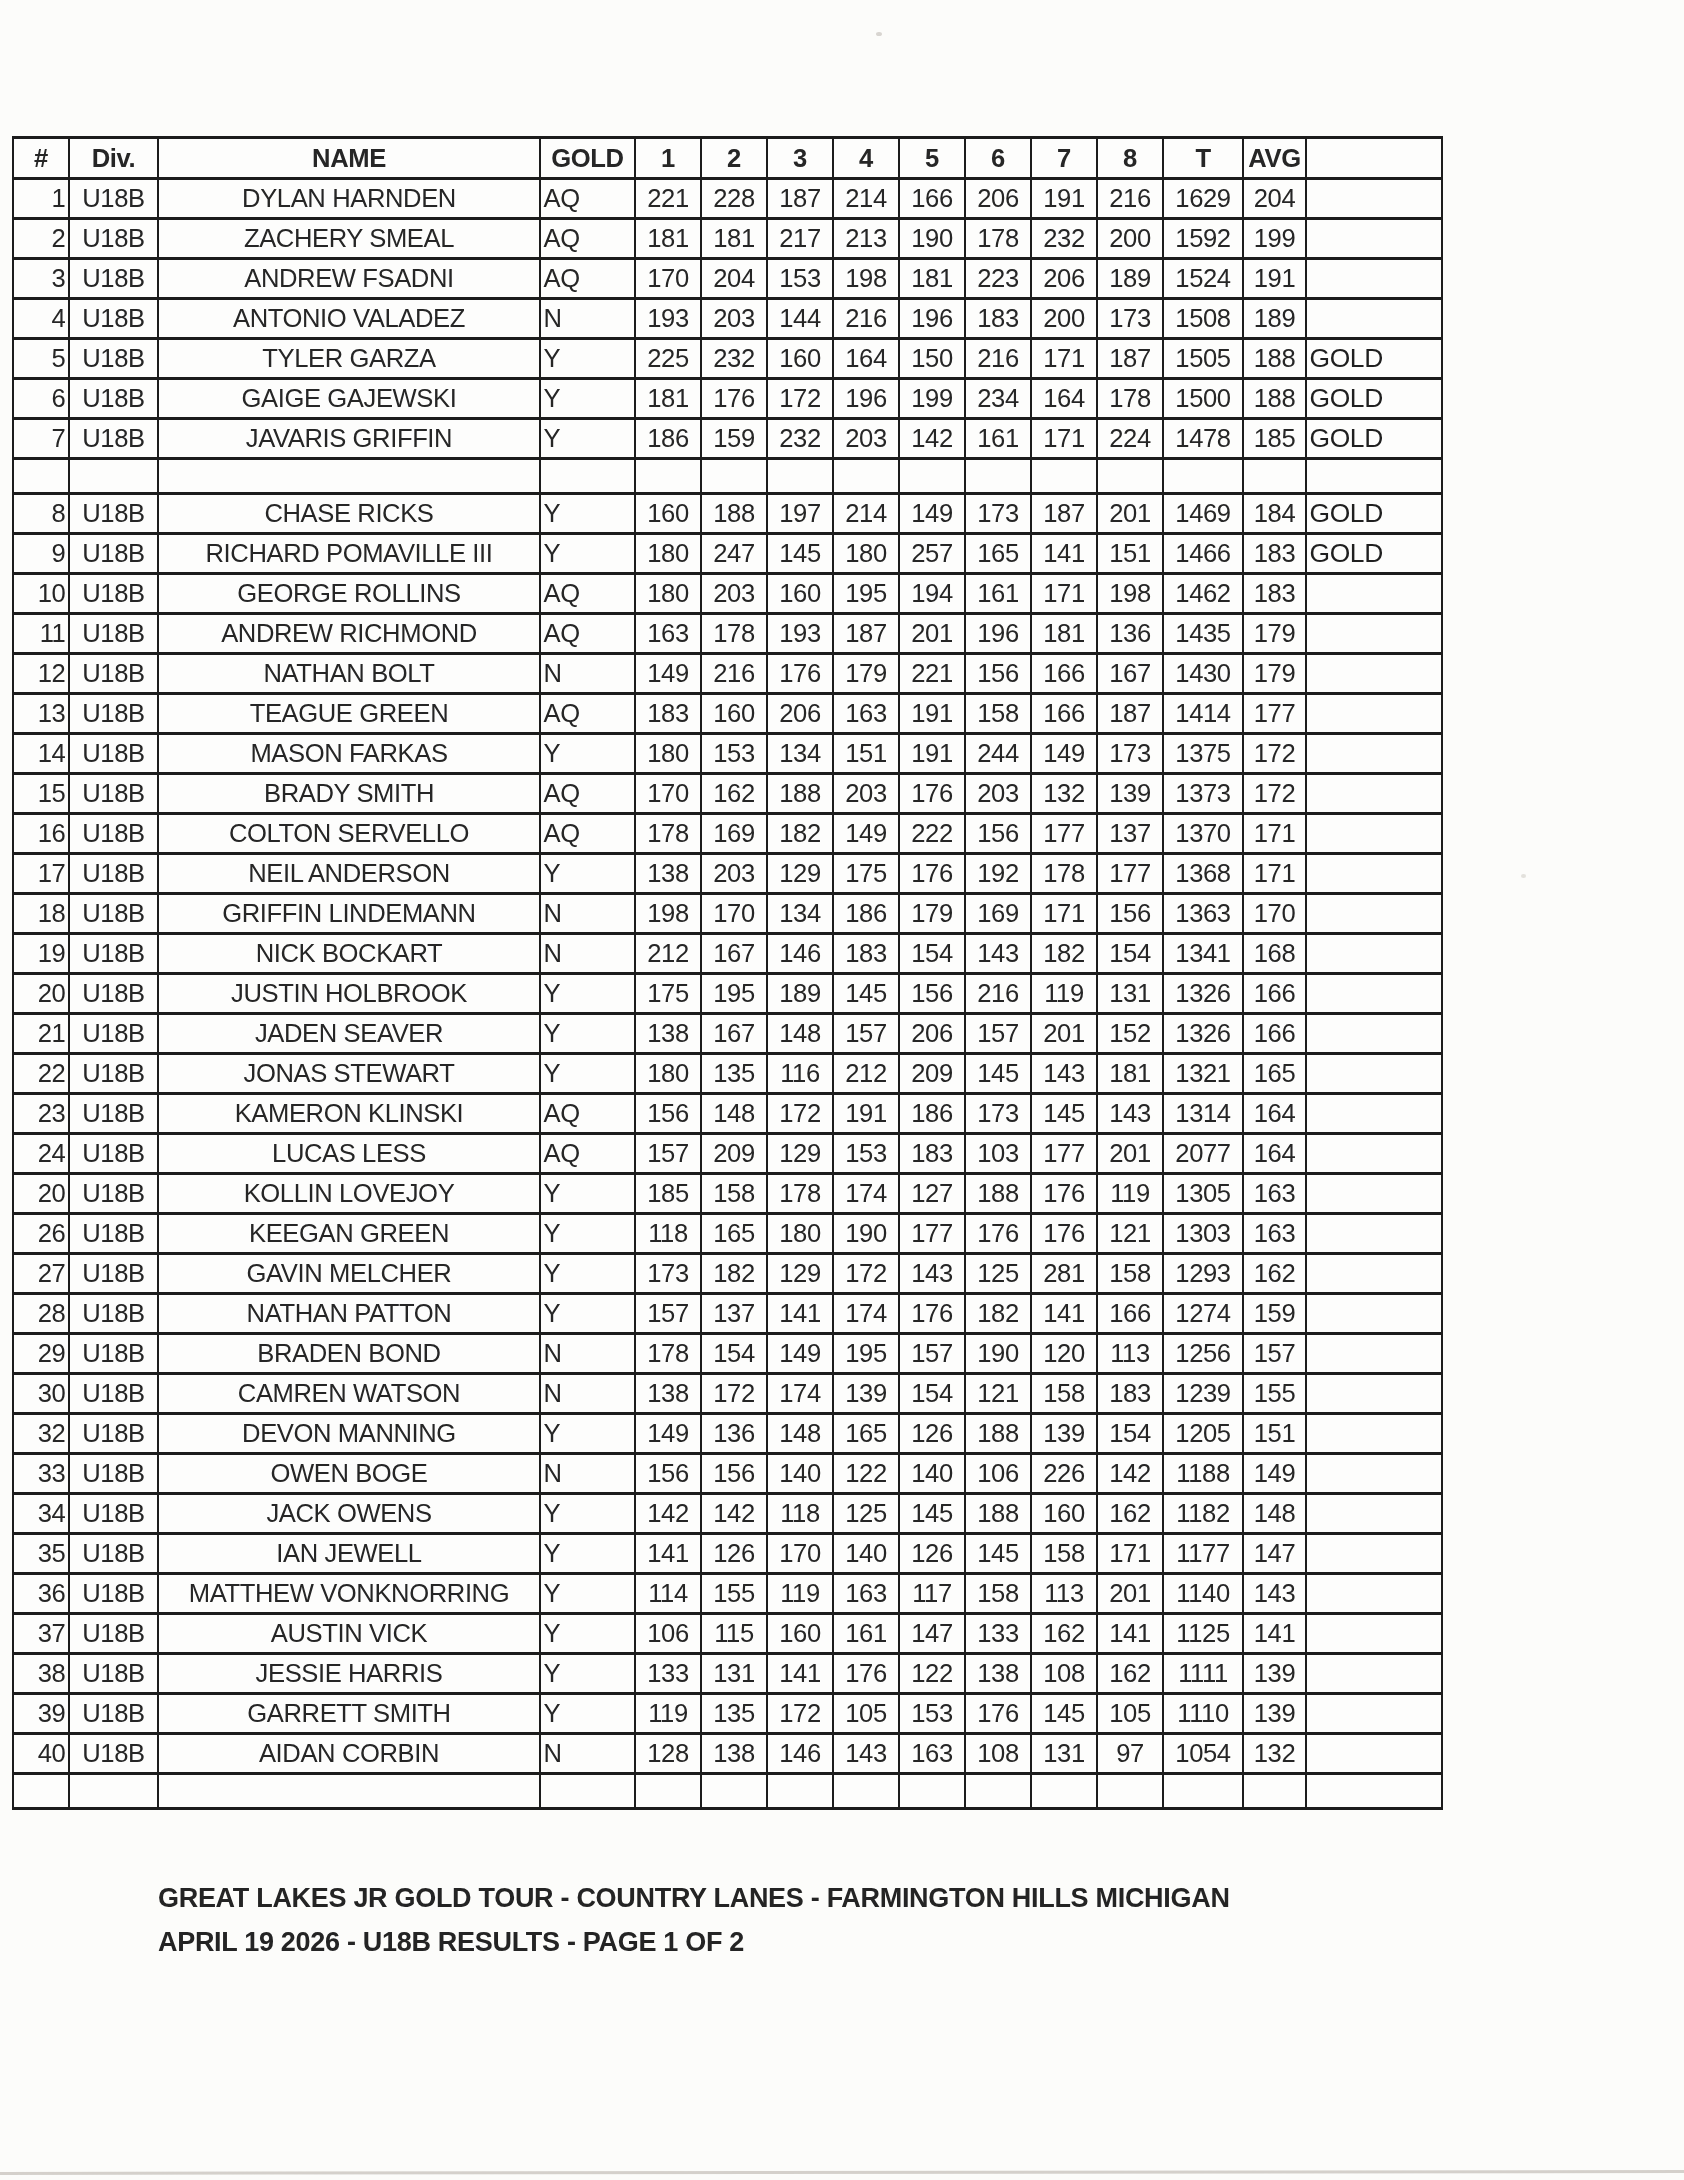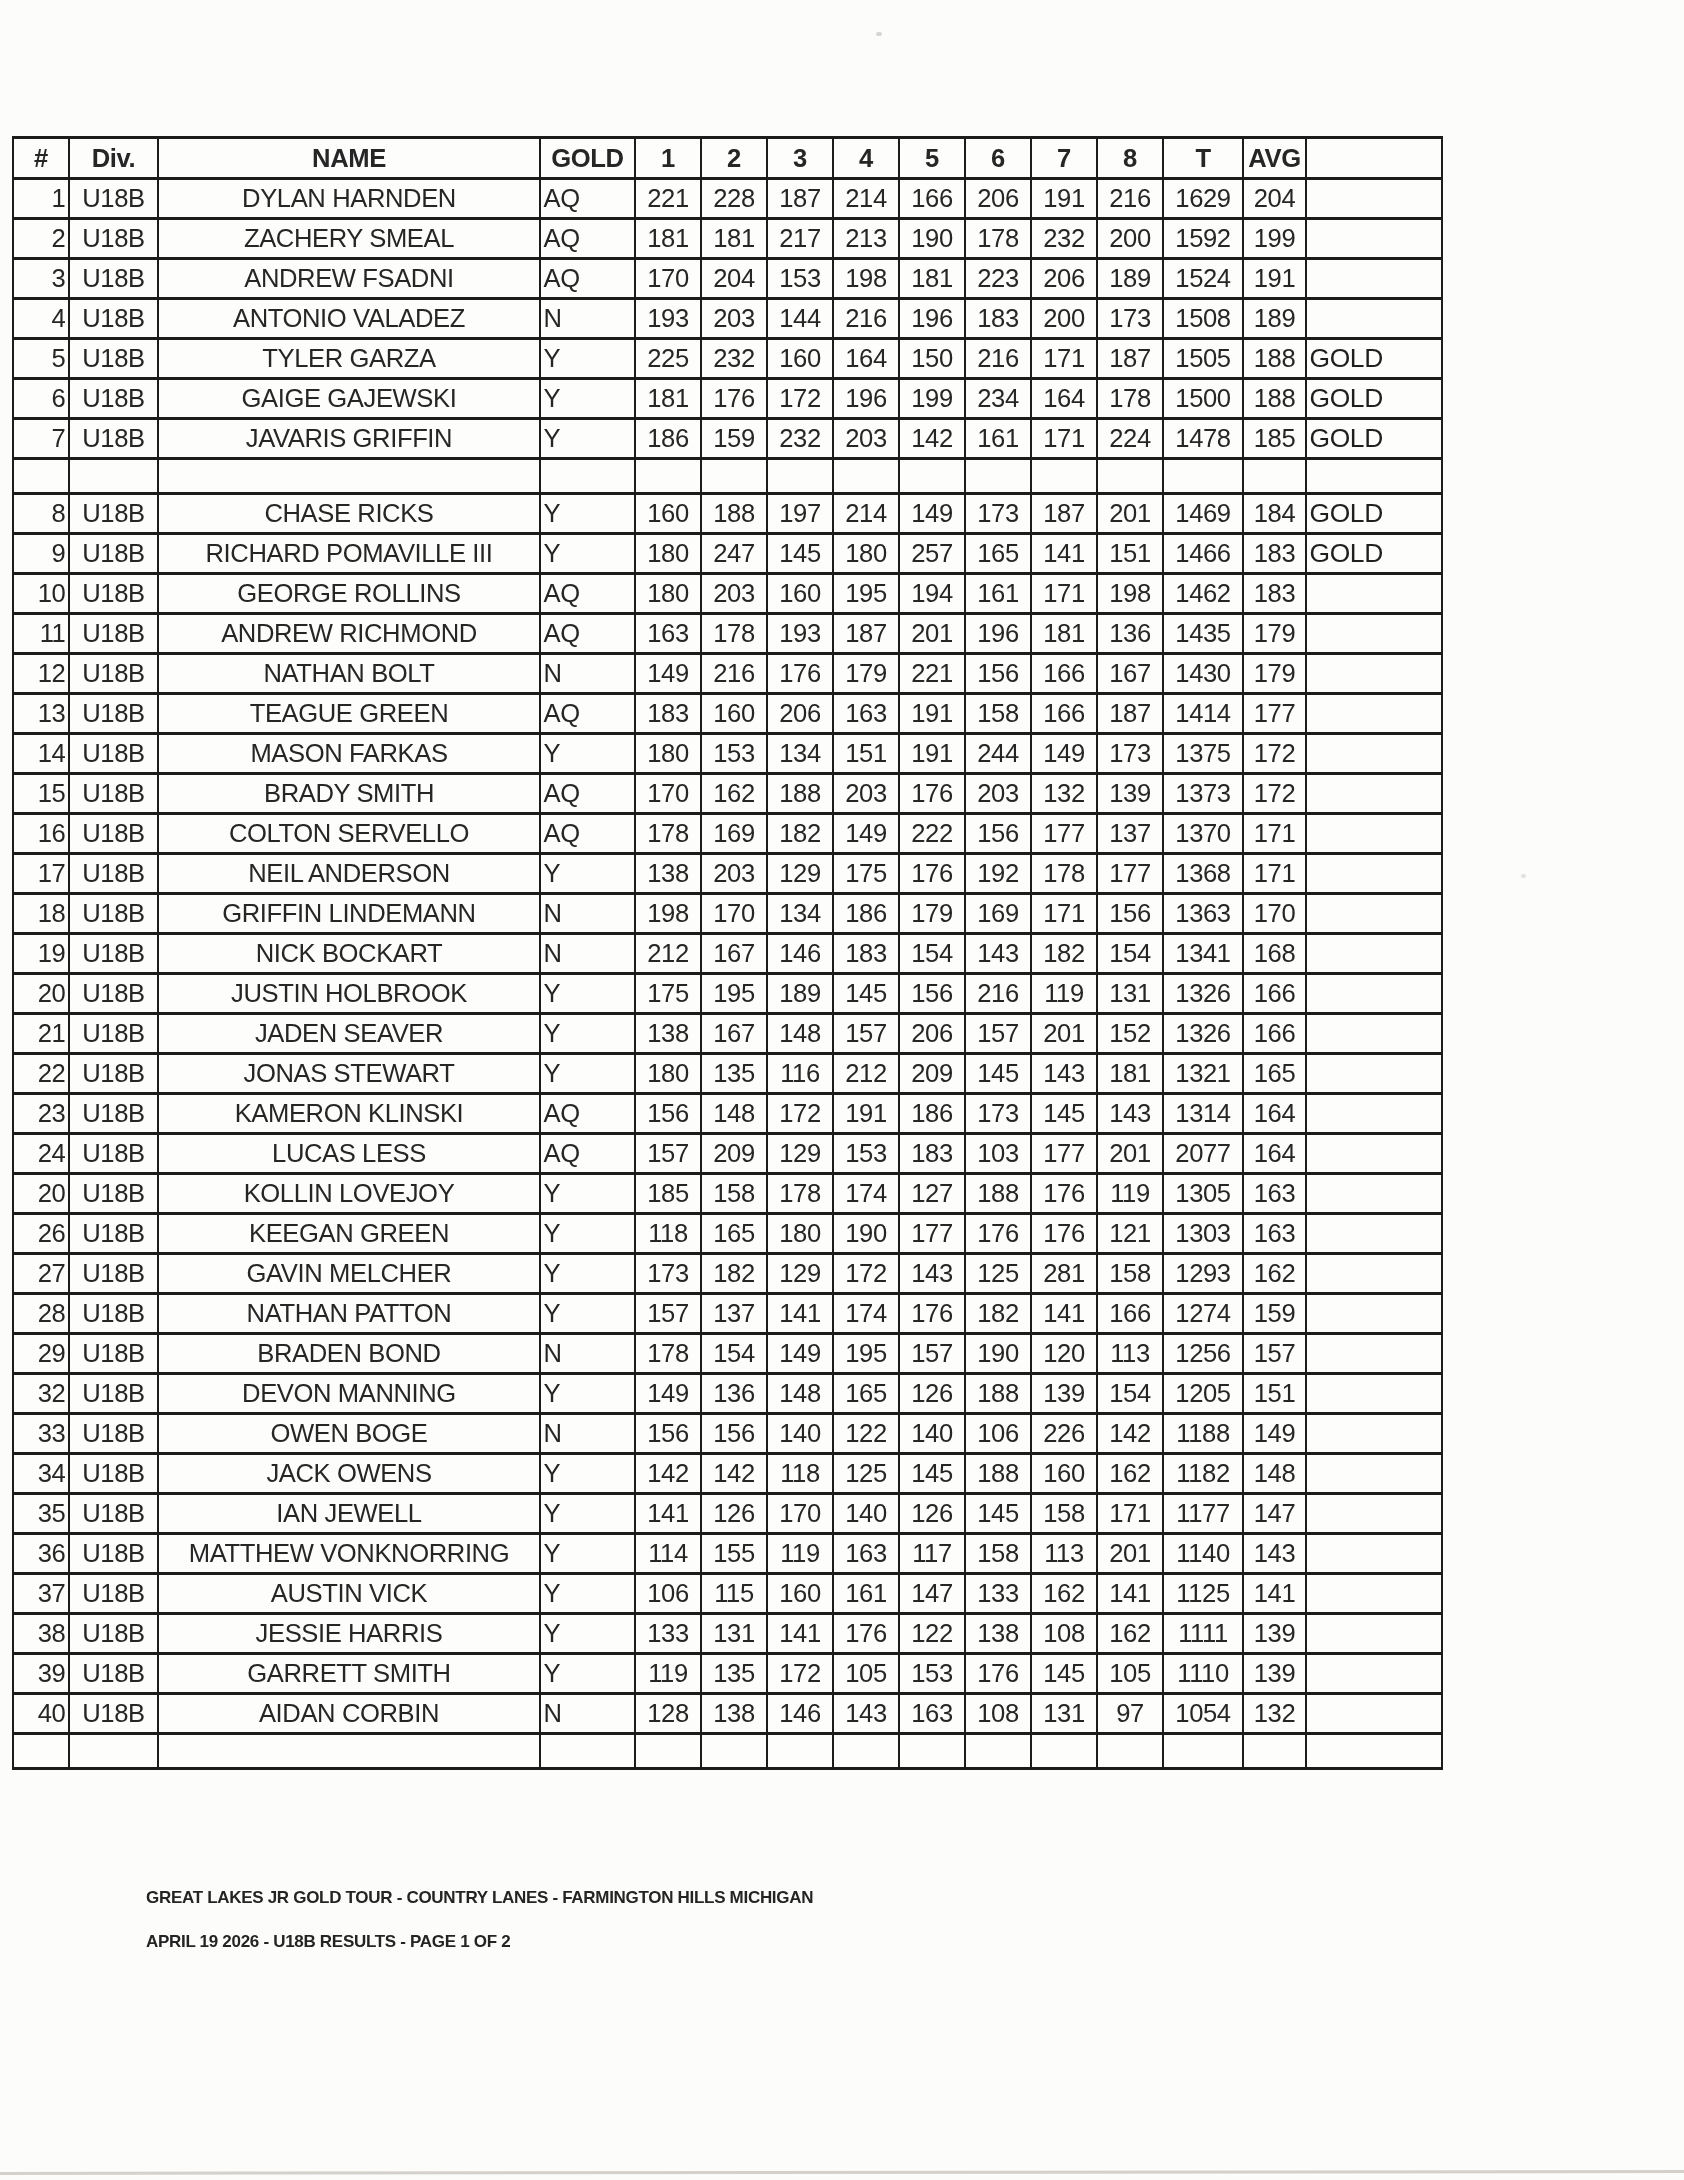--- a/index.html
+++ b/index.html
@@ -38,22 +38,22 @@
   th.h-num{text-align:center;}
 
   td.tag-cell,th.tag-cell{
     border:none;background:transparent;
     text-align:left;padding-left:10.2px;
     font-weight:bold;font-size:26.4px;letter-spacing:-0.4px;
     color:#1f1f1f;
   }
 
   .footer{
-    position:absolute;left:146px;top:1876px;
-    font-weight:bold;font-size:17px;letter-spacing:-0.3px;
+    position:absolute;left:158px;top:1876px;
+    font-weight:bold;font-size:27px;letter-spacing:-0.3px;
     color:#242424;line-height:44px;white-space:nowrap;
   }
 
   .scan-line{
     position:absolute;left:0;top:2171px;width:1685px;height:2.6px;
     background:#b3aca4;opacity:.55;transform:rotate(-0.06deg);
   }
   .speck-a{position:absolute;left:876px;top:32px;width:6px;height:4.3px;background:#c9c5bf;border-radius:50%;opacity:.7;}
   .speck-b{position:absolute;left:1521px;top:874px;width:5.1px;height:4.3px;background:#d2cec8;border-radius:50%;opacity:.6;}
 </style>
@@ -604,20 +604,37 @@
           <td class="c-game">195</td>
           <td class="c-game">157</td>
           <td class="c-game">190</td>
           <td class="c-game">120</td>
           <td class="c-game">113</td>
           <td class="c-total">1256</td>
           <td class="c-avg">157</td>
           <td class="tag-cell"></td>
         </tr>
         <tr class="row">
+          <td class="c-num">30</td>
+          <td class="c-div">U18B</td>
+          <td class="c-name">CAMREN WATSON</td>
+          <td class="c-gold">N</td>
+          <td class="c-game">138</td>
+          <td class="c-game">172</td>
+          <td class="c-game">174</td>
+          <td class="c-game">139</td>
+          <td class="c-game">154</td>
+          <td class="c-game">121</td>
+          <td class="c-game">158</td>
+          <td class="c-game">183</td>
+          <td class="c-total">1239</td>
+          <td class="c-avg">155</td>
+          <td class="tag-cell"></td>
+        </tr>
+        <tr class="row">
           <td class="c-num">32</td>
           <td class="c-div">U18B</td>
           <td class="c-name">DEVON MANNING</td>
           <td class="c-gold">Y</td>
           <td class="c-game">149</td>
           <td class="c-game">136</td>
           <td class="c-game">148</td>
           <td class="c-game">165</td>
           <td class="c-game">126</td>
           <td class="c-game">188</td>

